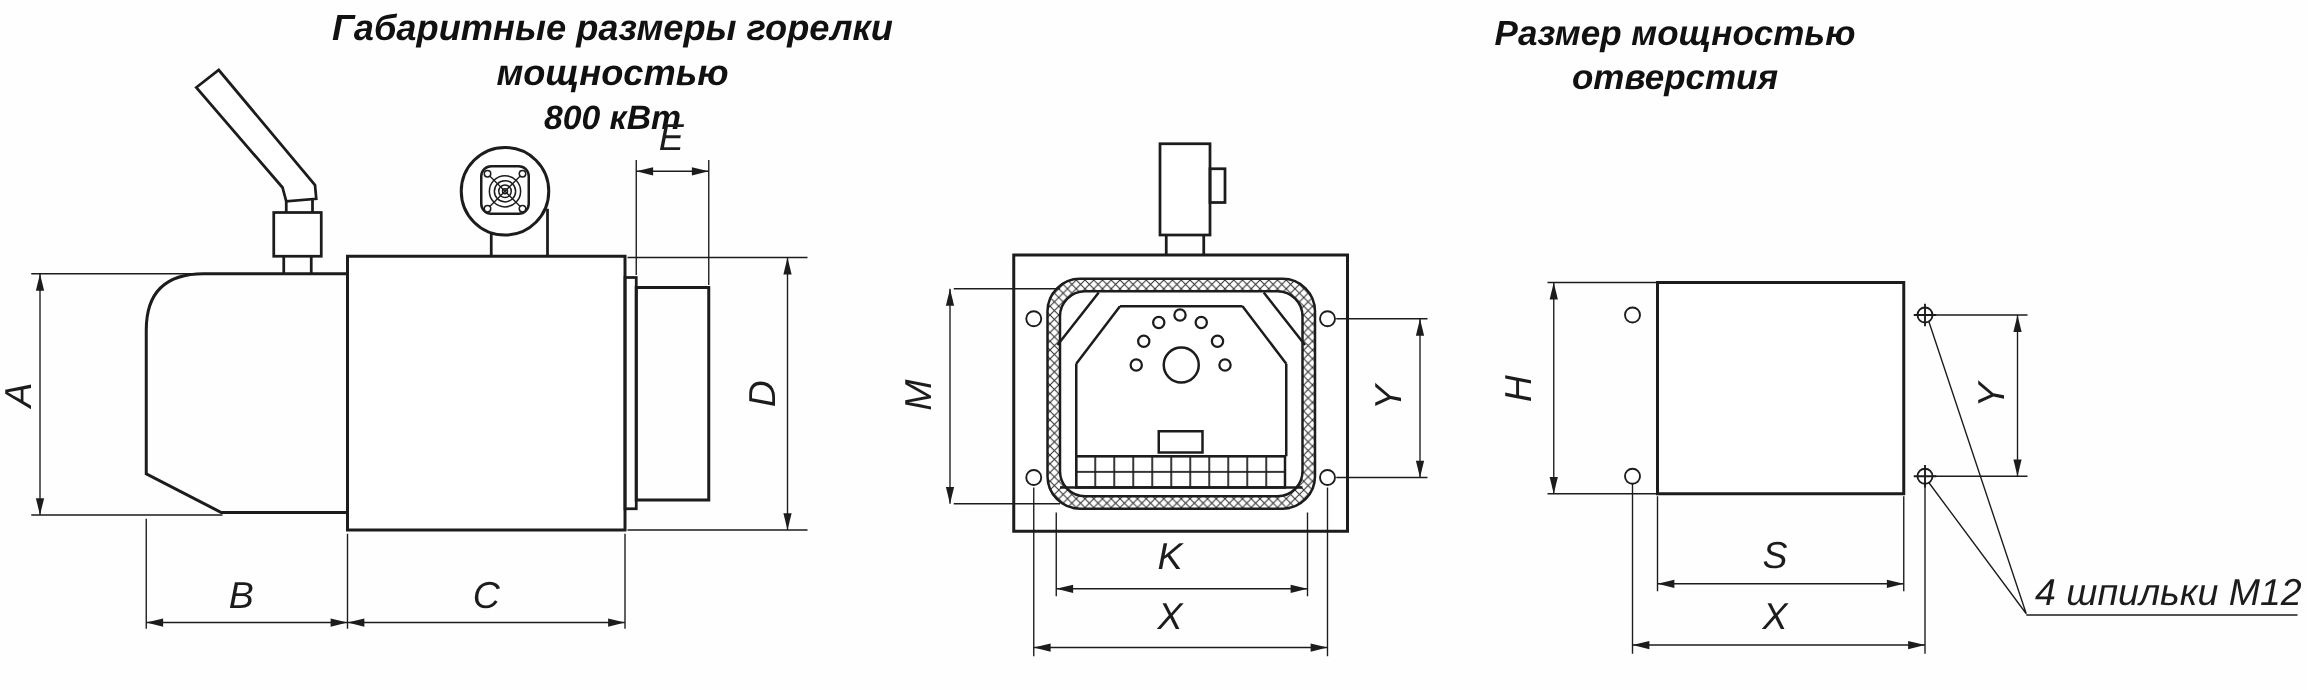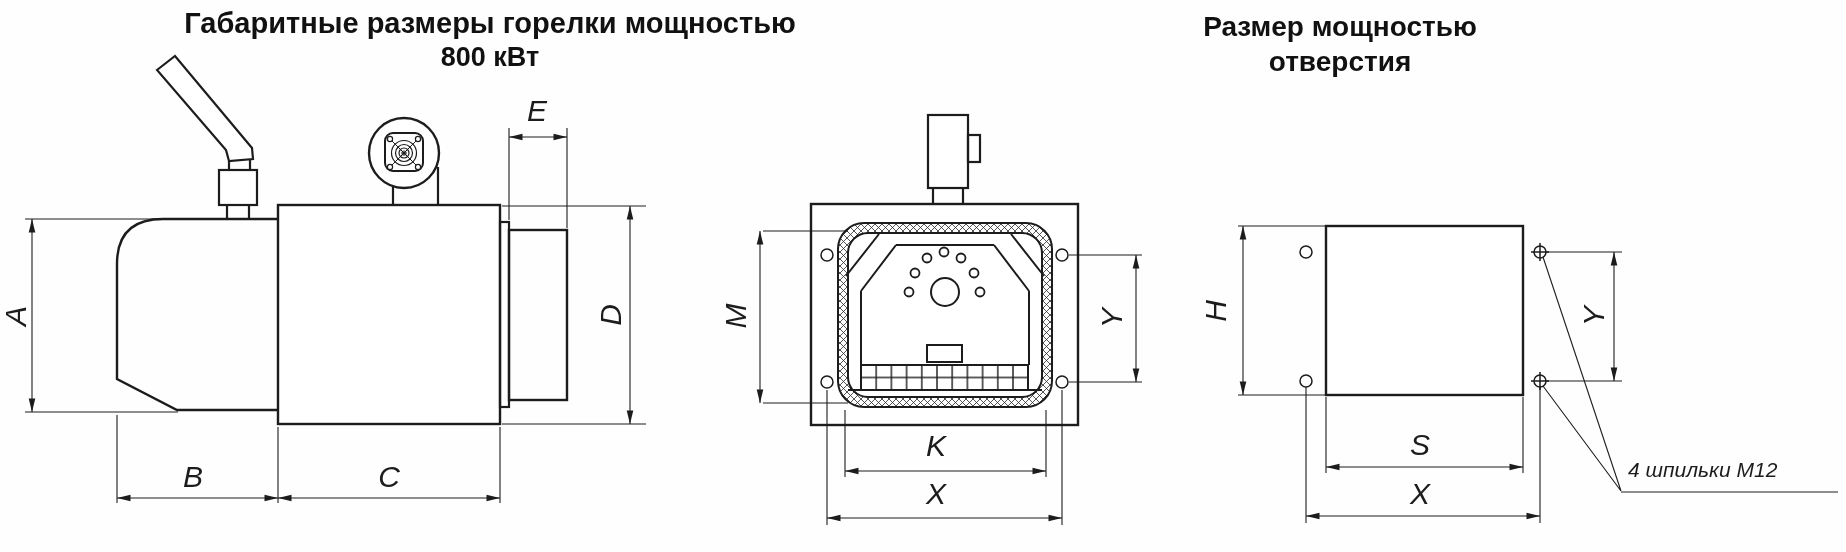--- a/index.html
+++ b/index.html
@@ -8,40 +8,41 @@
     width:1846px;height:552px;
     background:#fefefe;
     font-family:"Liberation Sans", sans-serif;
     overflow:hidden;
   }
   .geo{position:absolute;left:0;top:0;}
   .title-block{
     position:absolute;
     text-align:center;
     color:#111;
+    font-style:italic;
     font-weight:bold;
     line-height:1.25;
   }
   .title-left{left:180px;top:5px;width:620px;font-size:29px;}
   .title-left .sub{font-size:27px;}
   .title-right{left:1130px;top:9px;width:420px;font-size:28px;}
   .dim-label{
     position:absolute;
     color:#1c1c1c;
     font-style:italic;
     font-size:30px;
     white-space:nowrap;
     transform:translate(-50%,-50%);
   }
   .dim-label.rot{transform:translate(-50%,-50%) rotate(-90deg);}
   .note-label{
     position:absolute;
     color:#1c1c1c;
     font-style:italic;
-    font-size:21px;
+    font-size:30px;
     white-space:nowrap;
   }
 </style>
 </head>
 <body>
 
 <div class="canvas">
 
   <svg class="geo" width="1846" height="552" viewBox="0 0 1846 552">
     <defs>

